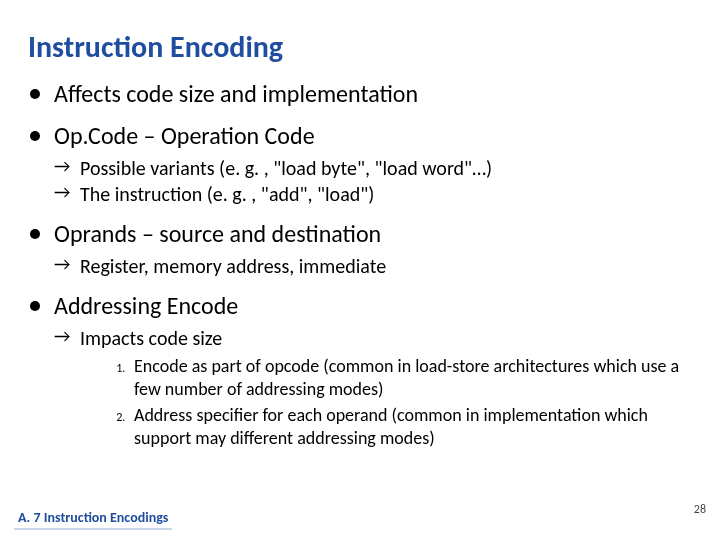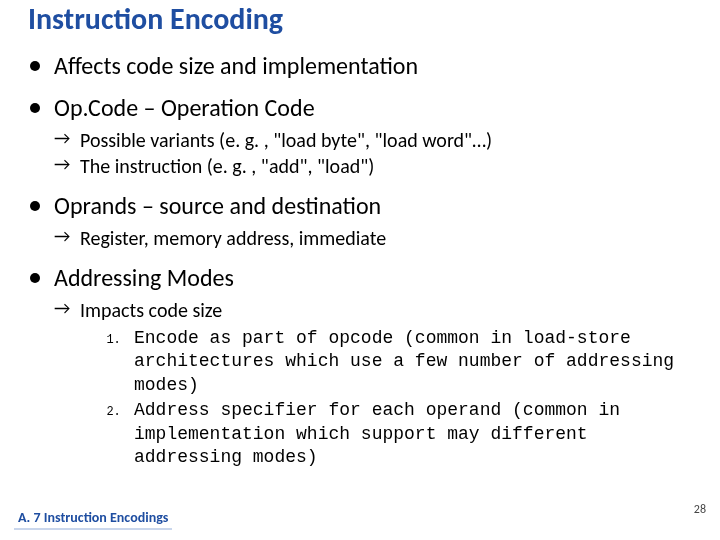--- a/index.html
+++ b/index.html
@@ -11,21 +11,21 @@
     font-family: Calibri, "Segoe UI", Arial, sans-serif;
     color: #000;
     overflow: hidden;
     position: relative;
   }
   .slide {
     position: relative;
     width: 720px;
     height: 540px;
     box-sizing: border-box;
-    padding: 0 28px 0 28px;
+    padding: 28px 28px 0 28px;
   }
   .title {
     color: #1f4ea1;
     font-weight: 700;
     font-size: 30px;
     margin: 0 0 14px 0;
   }
   ul.top {
     list-style: none;
     margin: 0;
@@ -68,21 +68,20 @@
   }
   ol.numlist {
     margin: 4px 0 0 0;
     padding-left: 48px;
     font-size: 18px;
     line-height: 1.3;
   }
   ol.numlist > li {
     padding-left: 6px;
     margin-bottom: 2px;
-    font-family: Liberation Mono, monospace;
   }
   ol.numlist > li::marker {
     font-size: 12px;
   }
   .footer {
     position: absolute;
     left: 14px;
     bottom: 10px;
     font-size: 14px;
     color: #1f4ea1;
@@ -118,21 +117,21 @@
     </li>
 
     <li>
       <span>Oprands – source and destination</span>
       <ul class="sub">
         <li>Register, memory address, immediate</li>
       </ul>
     </li>
 
     <li>
-      <span>Addressing Modes</span>
+      <span>Addressing Encode</span>
       <ul class="sub">
         <li>
           <span>Impacts code size</span>
           <ol class="numlist">
             <li>Encode as part of opcode (common in load-store architectures which use a few number of addressing modes)</li>
             <li>Address specifier for each operand (common in implementation which support may different addressing modes)</li>
           </ol>
         </li>
       </ul>
     </li>

